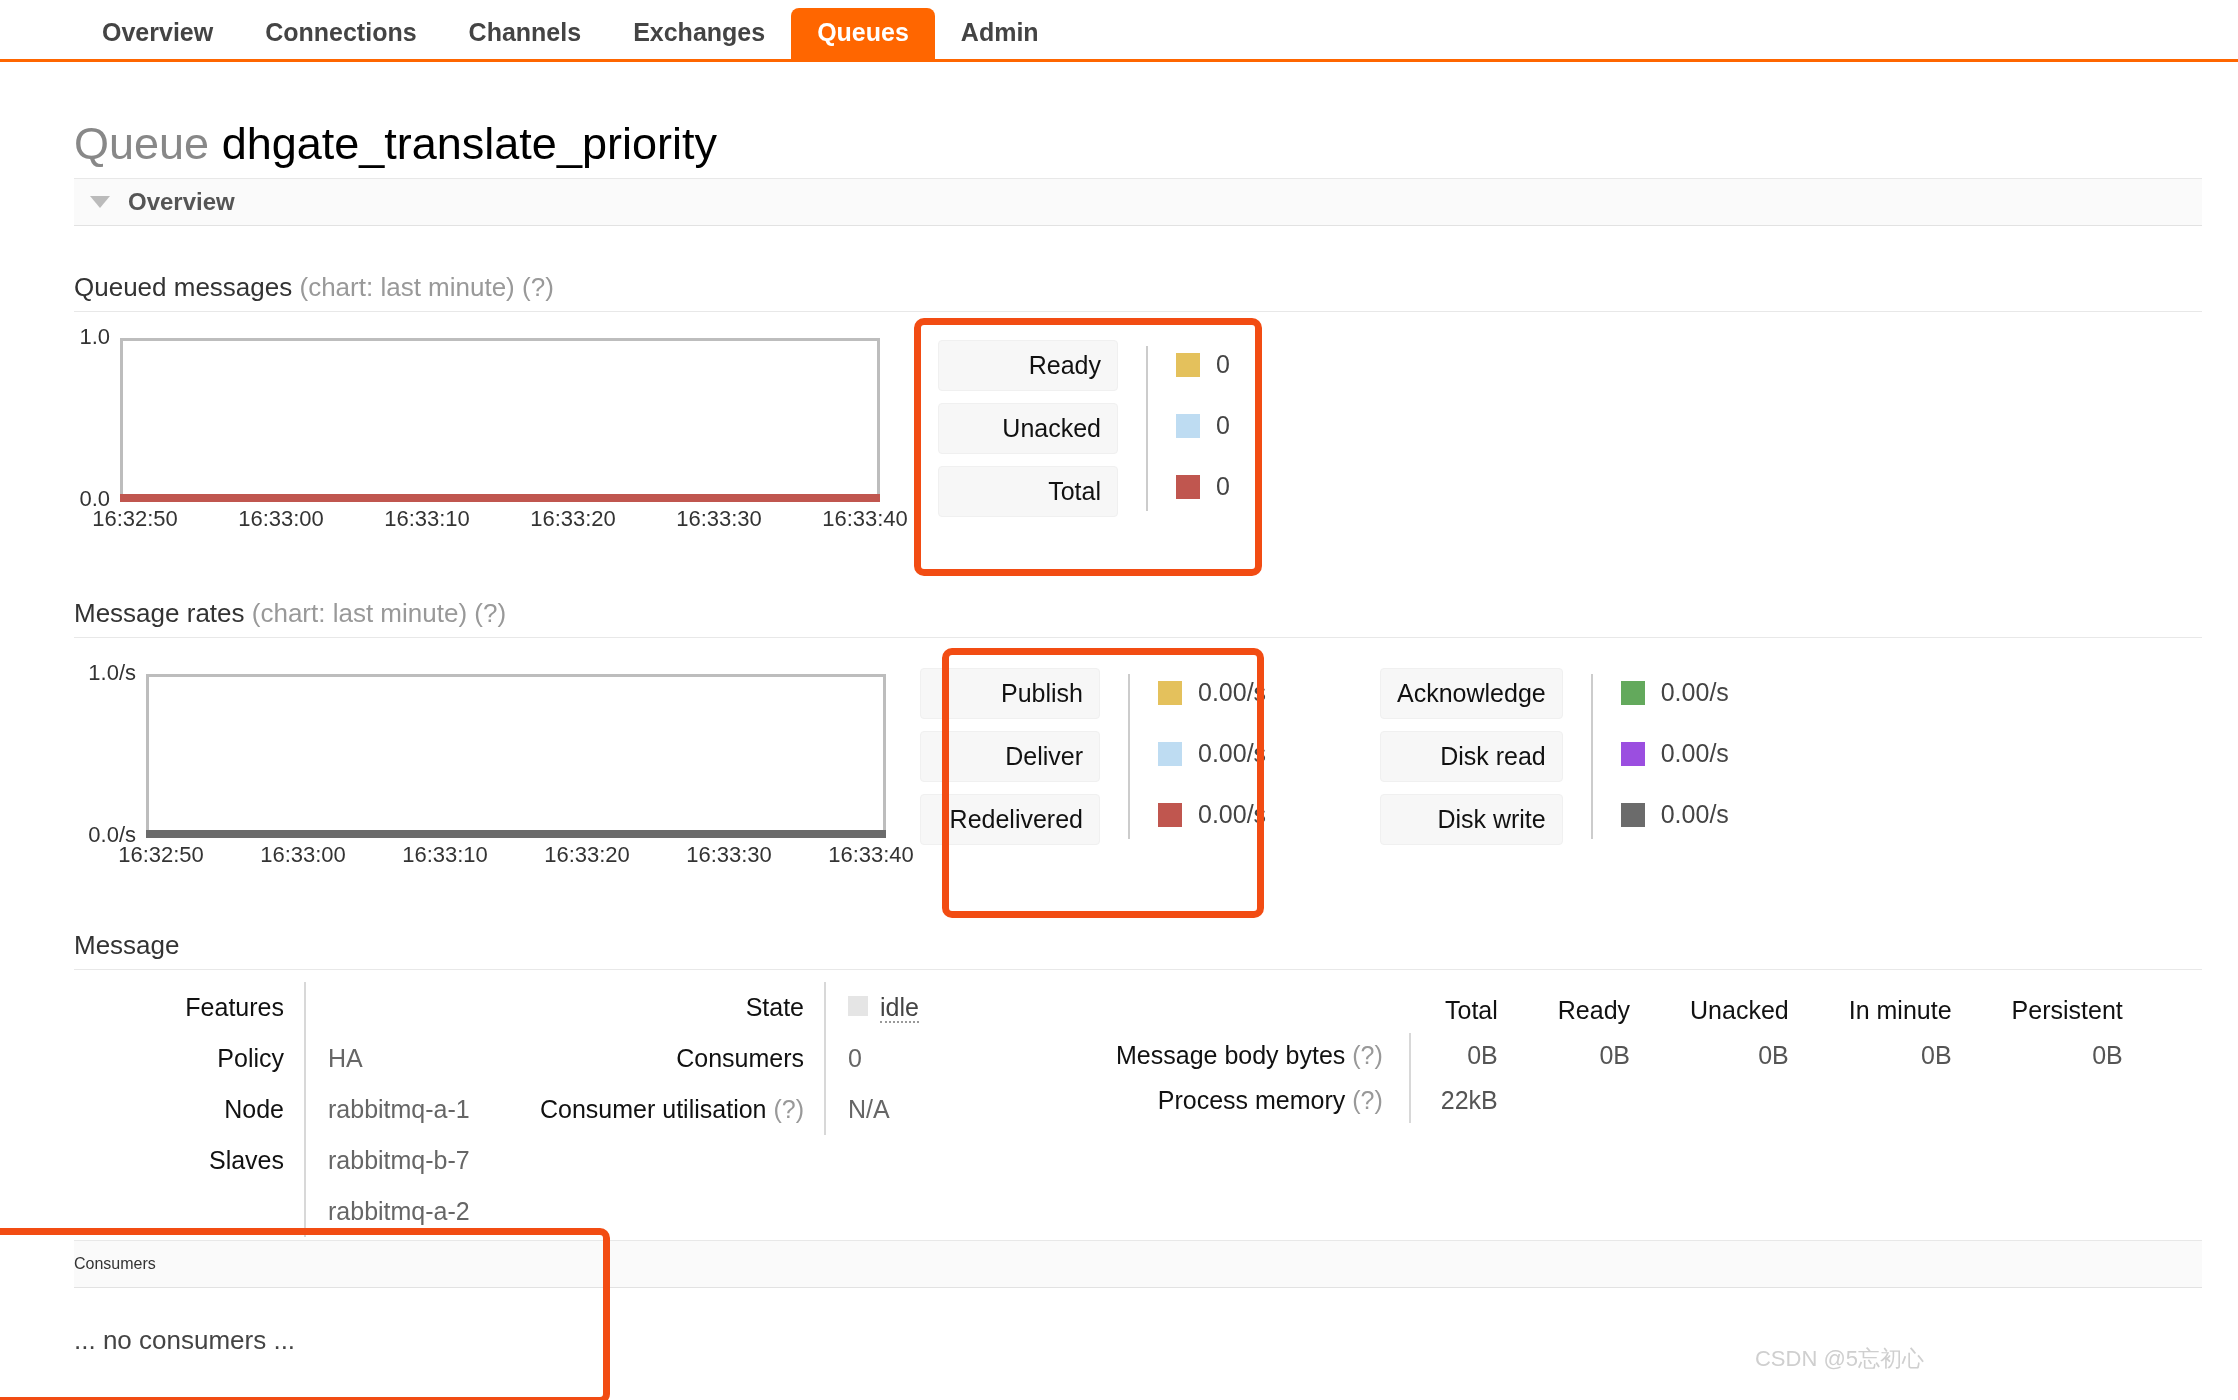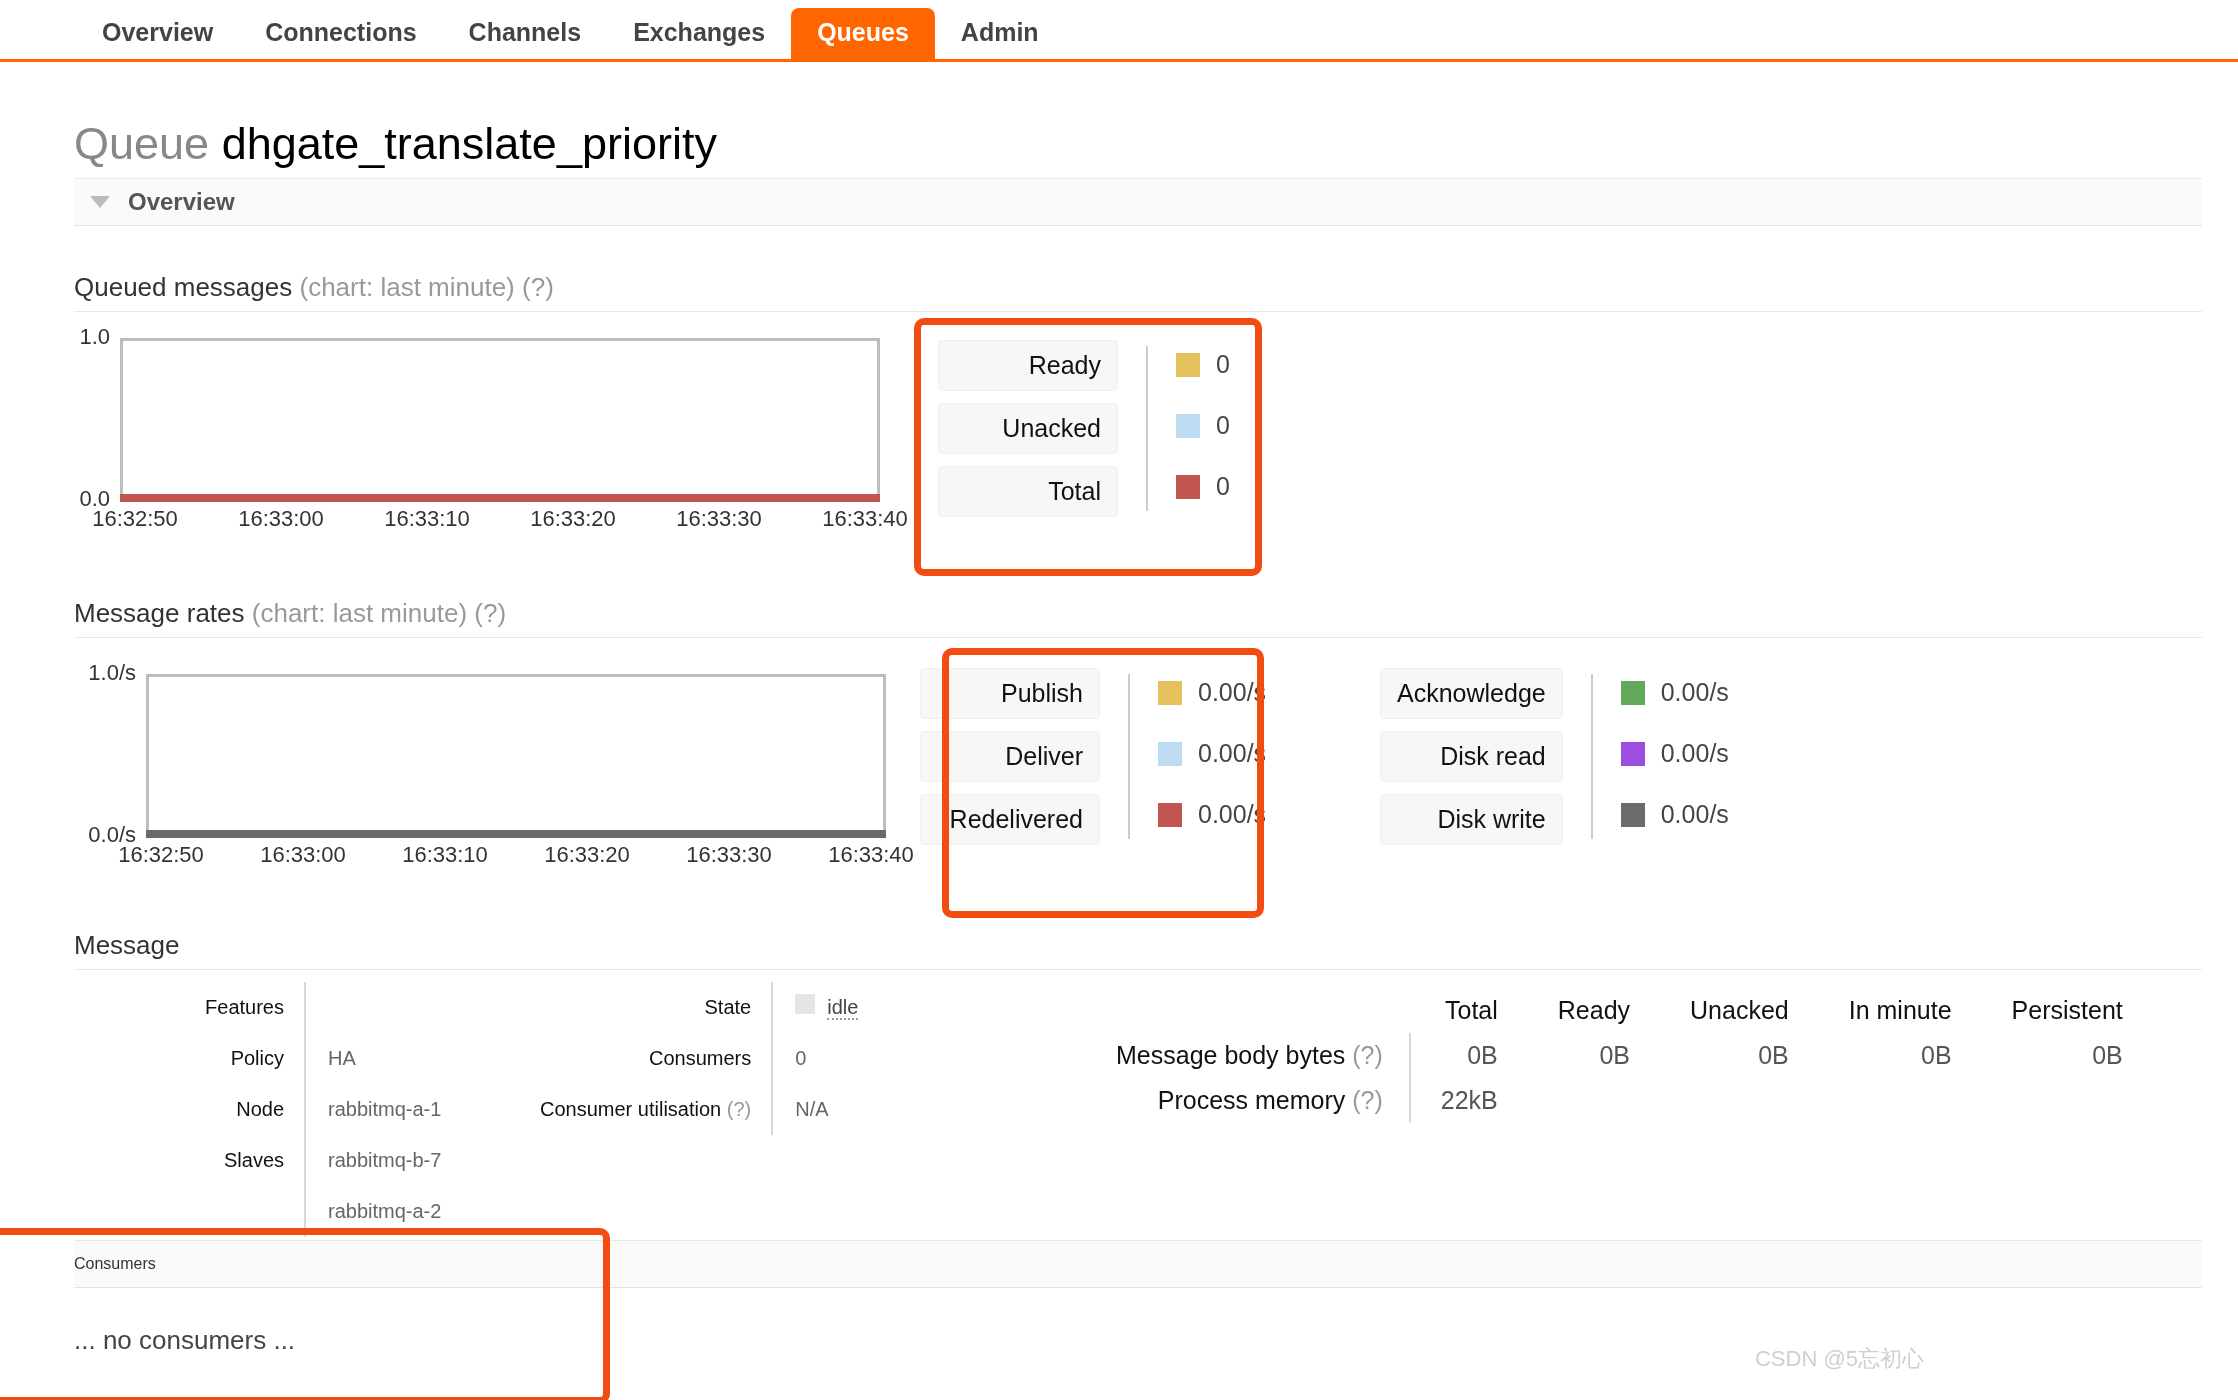--- a/index.html
+++ b/index.html
@@ -119,21 +119,21 @@
     position: absolute; left: 74px; top: 930px;
     width: 2128px;
     border-bottom: 1px solid #e8e8e8;
     padding-bottom: 8px;
     font-size: 26px; color: #333;
   }
   .kv { position: absolute; display: flex; }
   .kv-keys { display: flex; flex-direction: column; }
   .kv-vals { display: flex; flex-direction: column; }
   .kv-key, .kv-val {
-    font-size: 20px; height: 51px; line-height: 51px; white-space: nowrap;
+    font-size: 25px; height: 51px; line-height: 51px; white-space: nowrap;
   }
   .kv-key { text-align: right; color: #111; }
   .kv-val { color: #666; padding-left: 22px; }
   .kv-sep { width: 2px; background: #d8d8d8; margin-left: 20px; }
   .qmark { color: #999; }
   .state-swatch {
     display: inline-block; width: 20px; height: 20px;
     background: #e5e5e5; margin-right: 12px;
   }
   .dotted { border-bottom: 2px dotted #999; color: #444; }

